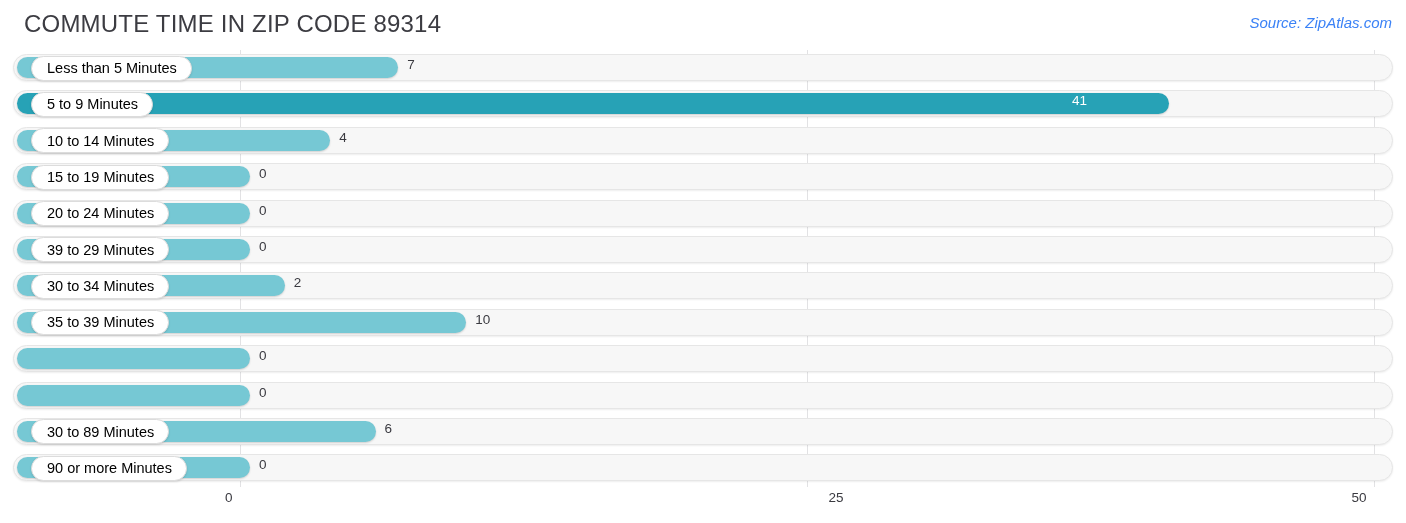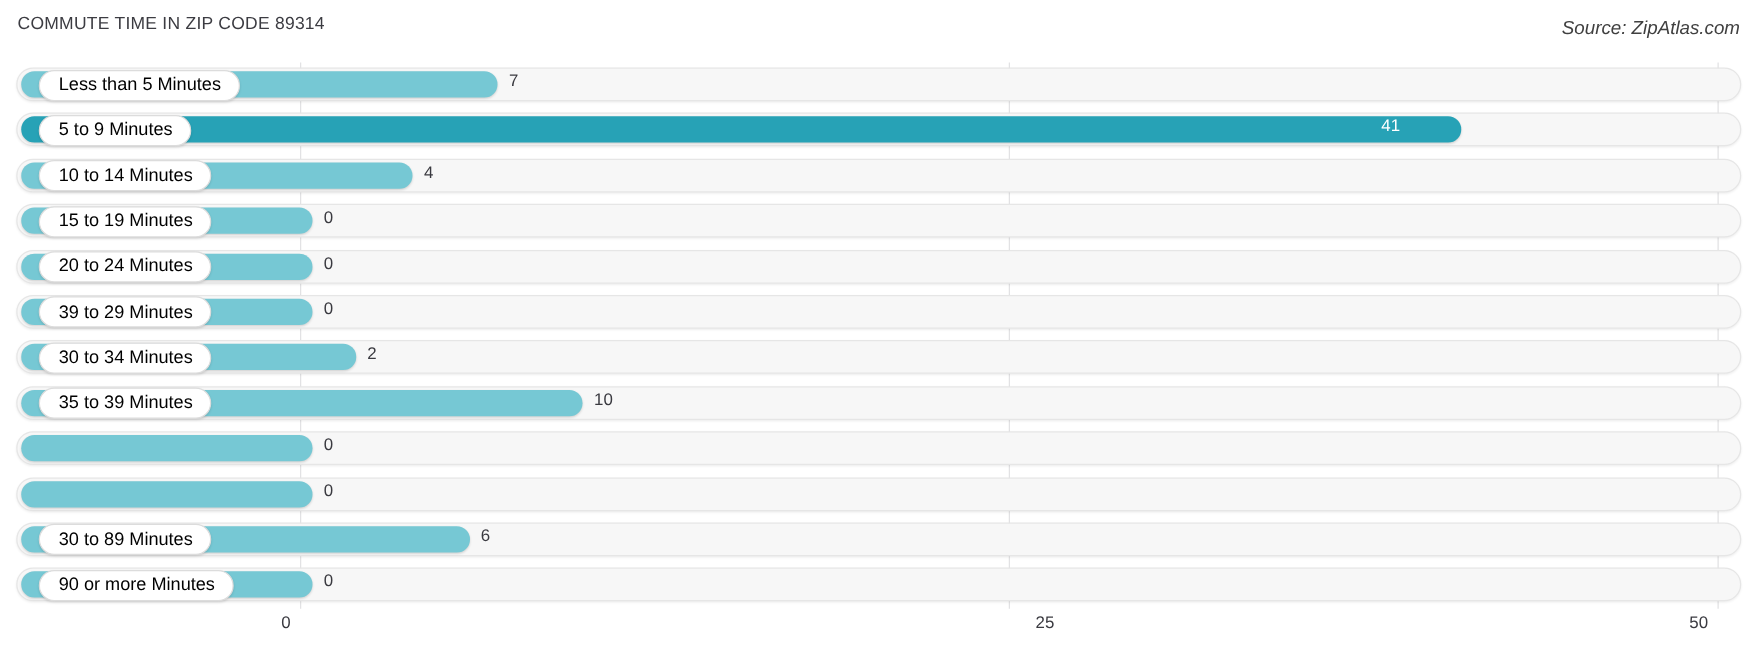--- a/index.html
+++ b/index.html
@@ -15,35 +15,35 @@
   }
   .chart-root {
     position: relative;
     width: 1406px;
     height: 523px;
     box-sizing: border-box;
   }
   
   .chart-title {
     position: absolute;
-    left: 14px;
+    left: 24px;
     top: 10px;
-    font-size: 14px;
+    font-size: 24px;
     color: #3c3c42;
     letter-spacing: 0.2px;
     font-weight: 400;
     white-space: nowrap;
   }
   .chart-source {
     position: absolute;
     right: 14px;
     top: 14px;
     font-size: 15px;
     font-style: italic;
-    color: #404040;
+    color: #3b82f6;
     white-space: nowrap;
   }
   
   .plot {
     position: absolute;
     left: 0;
     top: 50px;
     width: 1406px;
     height: 438px;
   }
@@ -164,21 +164,21 @@
             <span class="pill-label">Less than 5 Minutes</span>
           </div>
           <div class="value" style="left: 407.26px;">7</div>
         </div>
         <div class="row">
           <div class="track"></div>
           <div class="bar dark" style="width: 1152.38px;"></div>
           <div class="pill">
             <span class="pill-label">5 to 9 Minutes</span>
           </div>
-          <div class="value inside" style="left: 1105px;">41</div>
+          <div class="value inside" style="left: 1072px;">41</div>
         </div>
         <div class="row">
           <div class="track"></div>
           <div class="bar" style="width: 313.22px;"></div>
           <div class="pill">
             <span class="pill-label">10 to 14 Minutes</span>
           </div>
           <div class="value" style="left: 339.22px;">4</div>
         </div>
         <div class="row">

